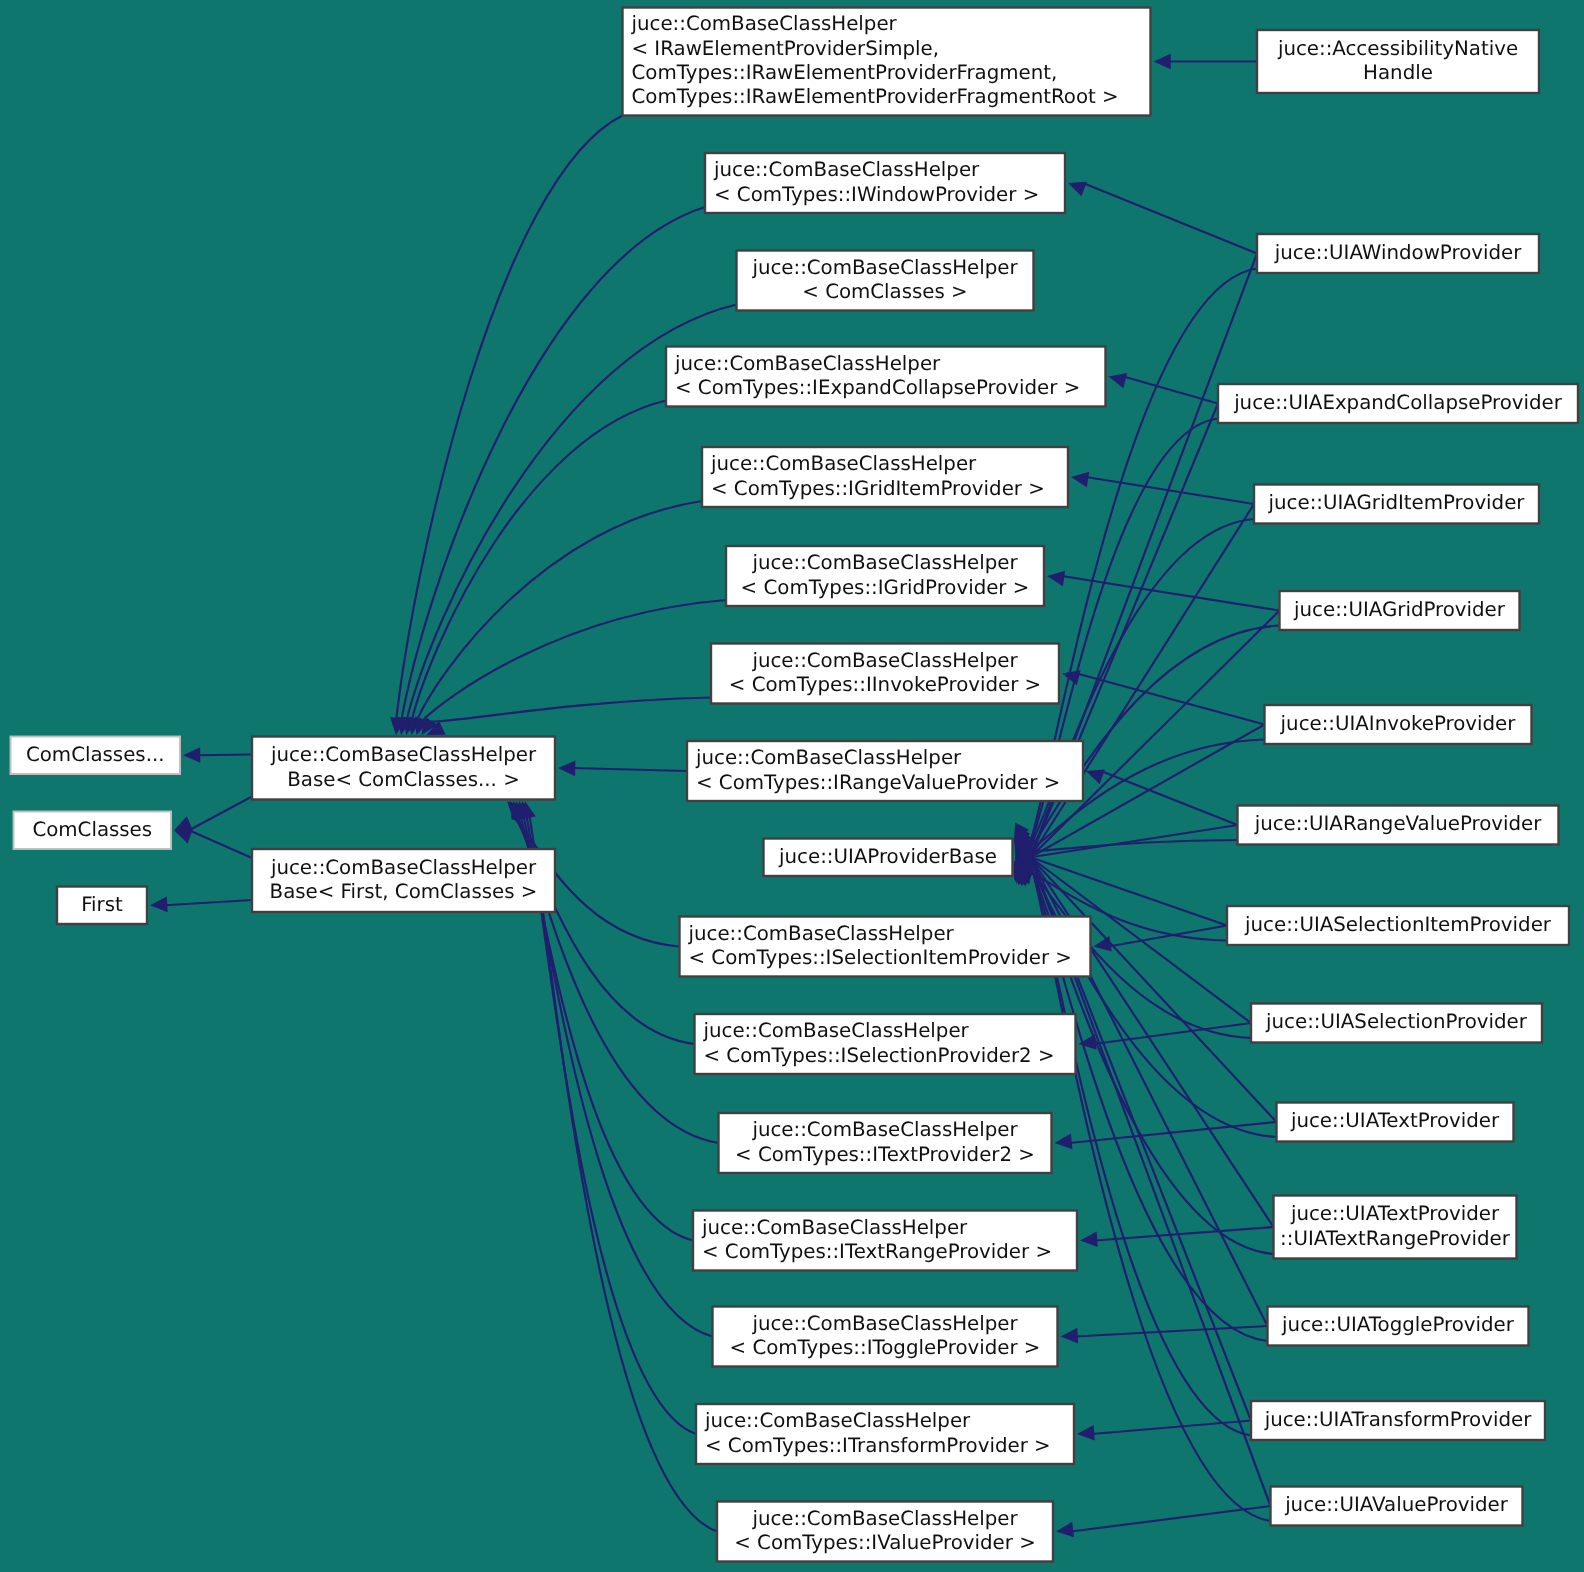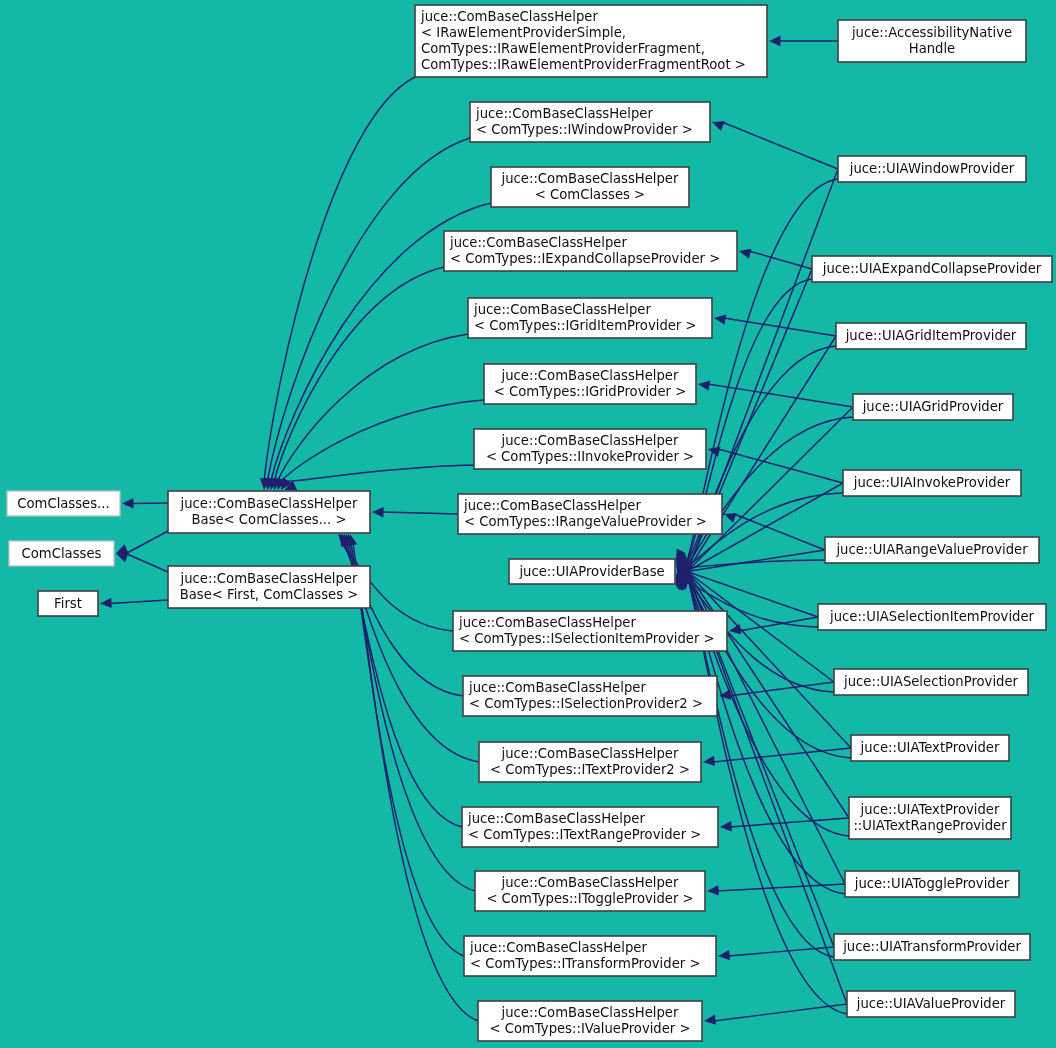--- a/index.html
+++ b/index.html
@@ -4,21 +4,21 @@
 <style>
   html, body {
     margin: 0;
     padding: 0;
     background: #ffffff;
   }
   #diagram-root {
     position: relative;
     width: 1056px;
     height: 1048px;
-    background: #14b8a6;
+    background: #0f766e;
     font-family: "DejaVu Sans", "Liberation Sans", sans-serif;
     overflow: hidden;
   }
   svg.graph {
     position: absolute;
     left: 0;
     top: 0;
     width: 1056px;
     height: 1048px;
   }

